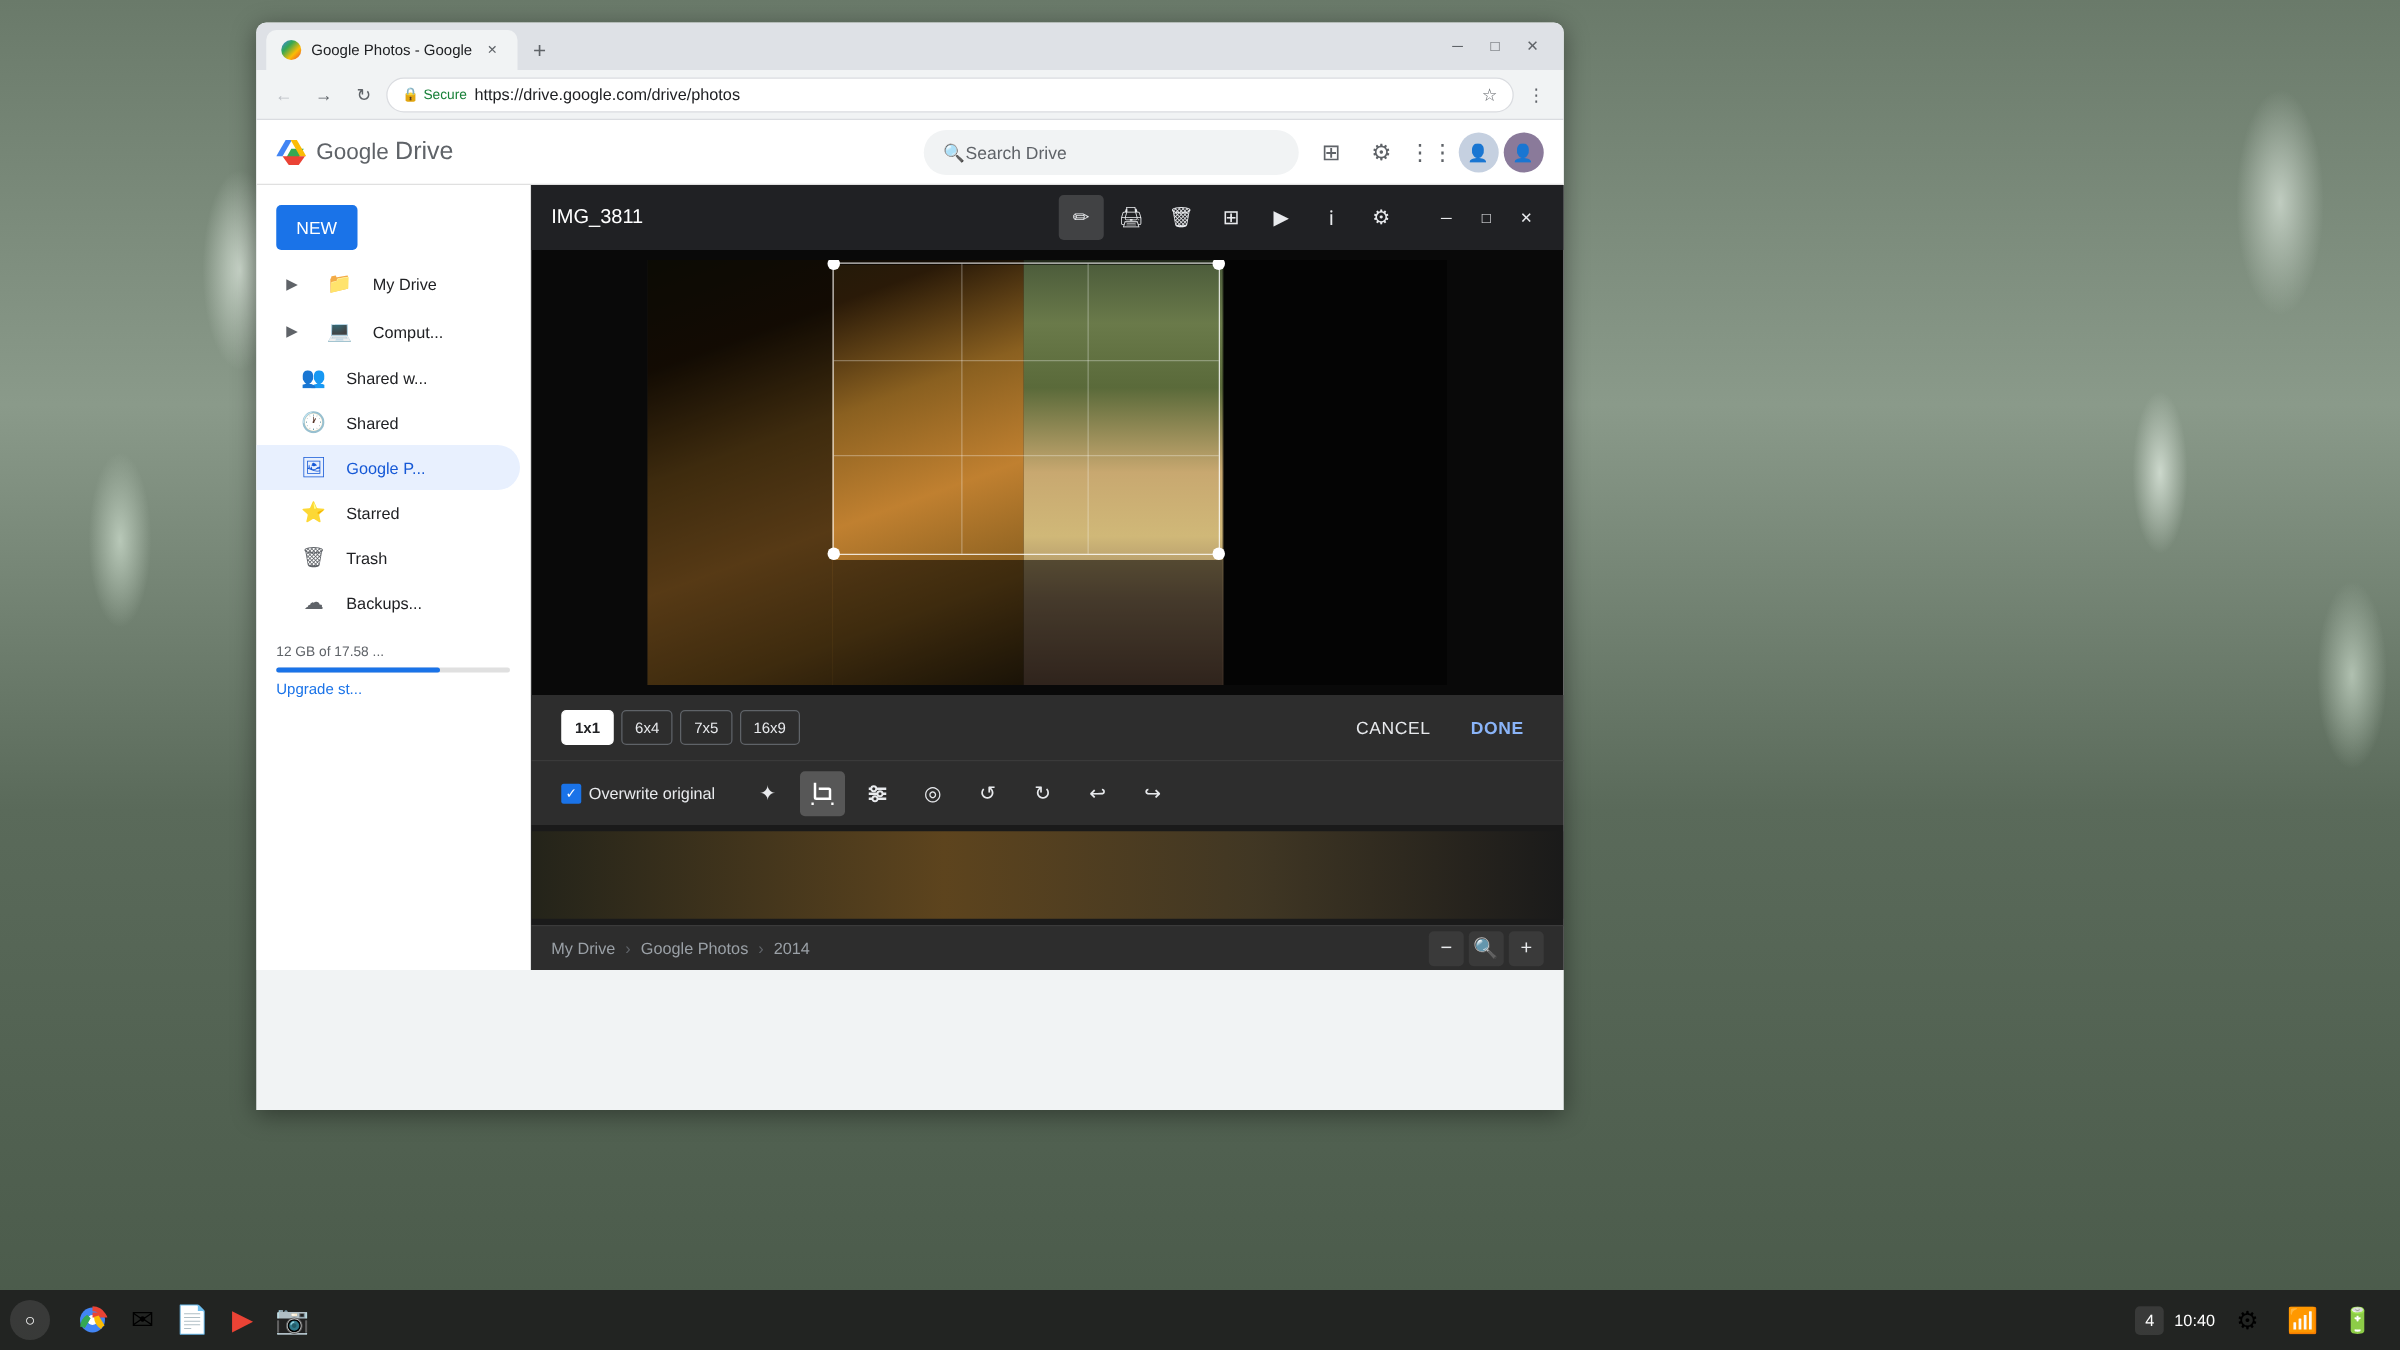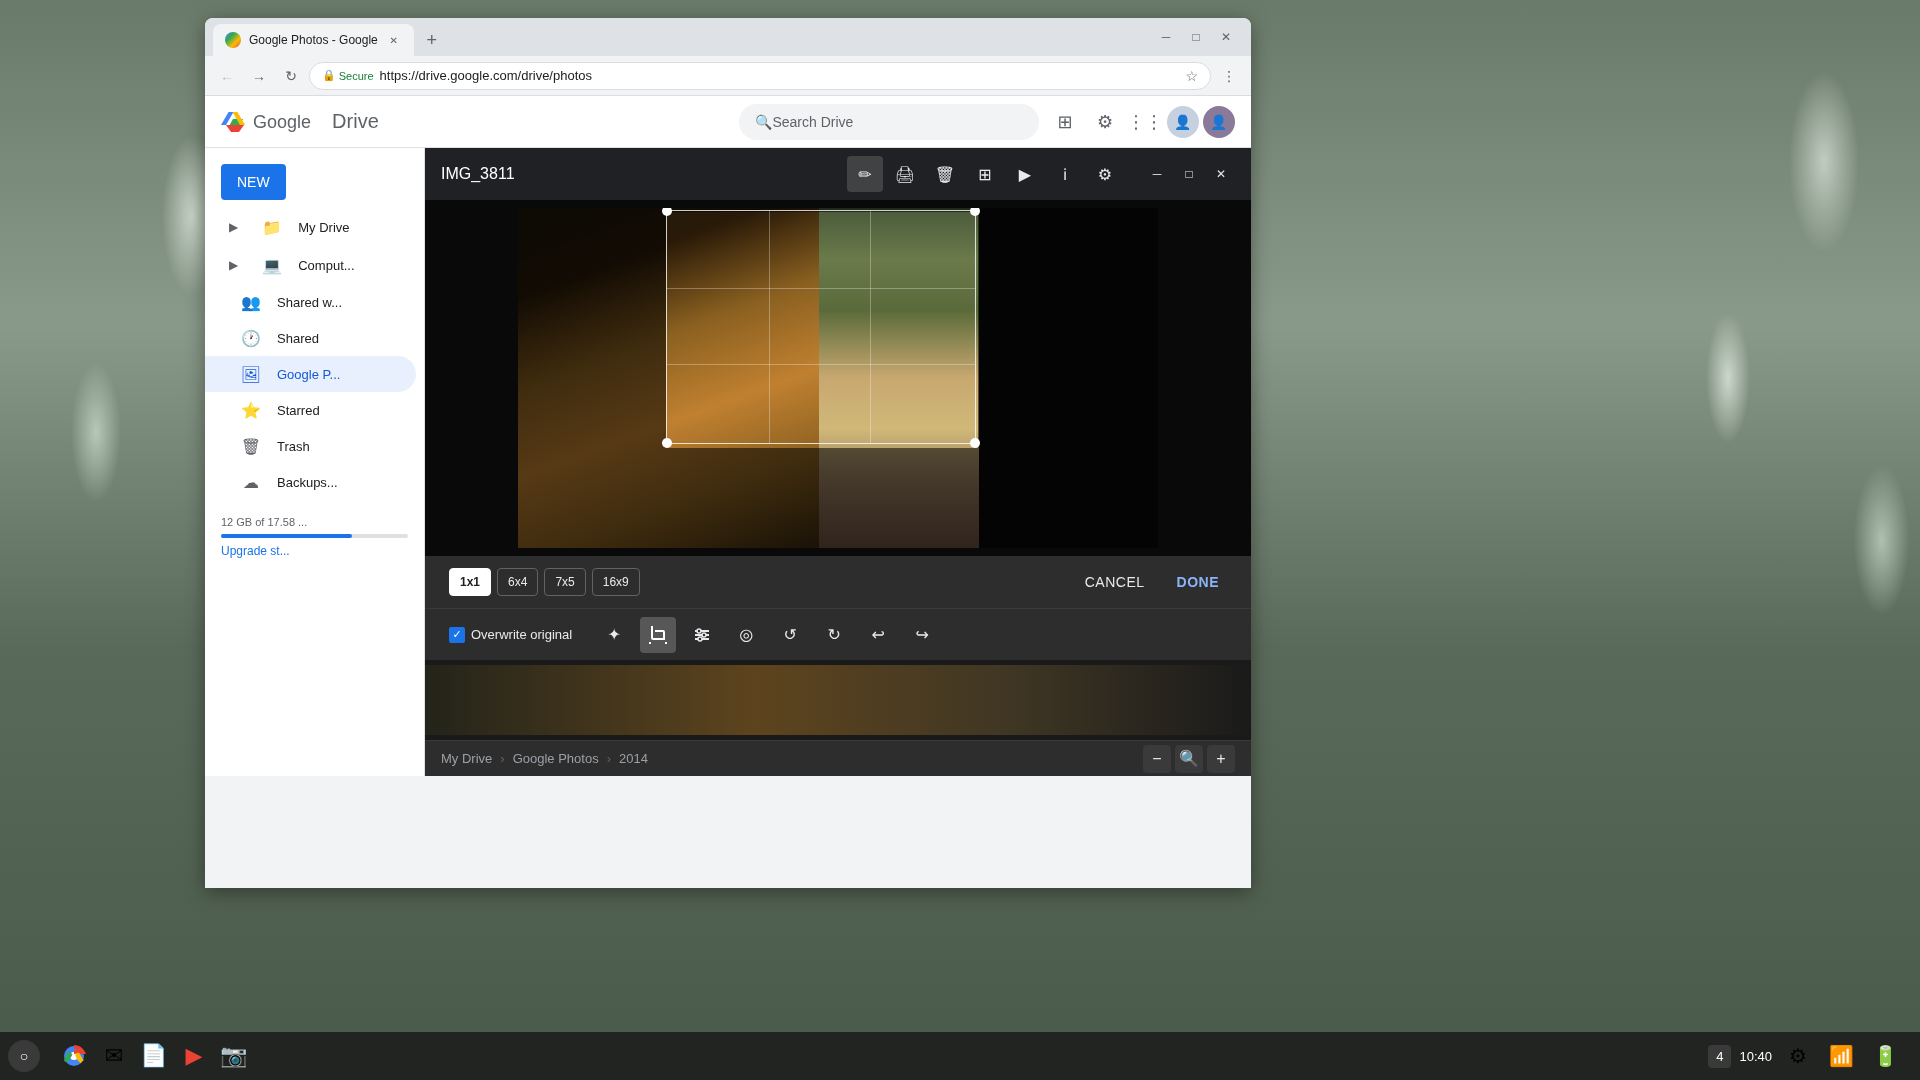--- a/index.html
+++ b/index.html
@@ -289,21 +289,21 @@
       border-bottom: 1px solid #e0e0e0;
       display: flex;
       align-items: center;
       padding: 0 16px;
       gap: 8px;
     }
     .g-blue { color: #4285f4; }
     .g-red { color: #ea4335; }
     .g-yellow { color: #fbbc05; }
     .g-green { color: #34a853; }
-    .drive-word { color: #5f6368; font-size: 20px; margin-left: 16px; }
+    .drive-word { color: #5f6368; font-size: 20px; margin-left: 0; }
 
     .topbar-spacer { flex: 1; }
     .topbar-search {
       background: #f1f3f4;
       border-radius: 20px;
       height: 36px;
       display: flex;
       align-items: center;
       padding: 0 16px;
       width: 300px;

